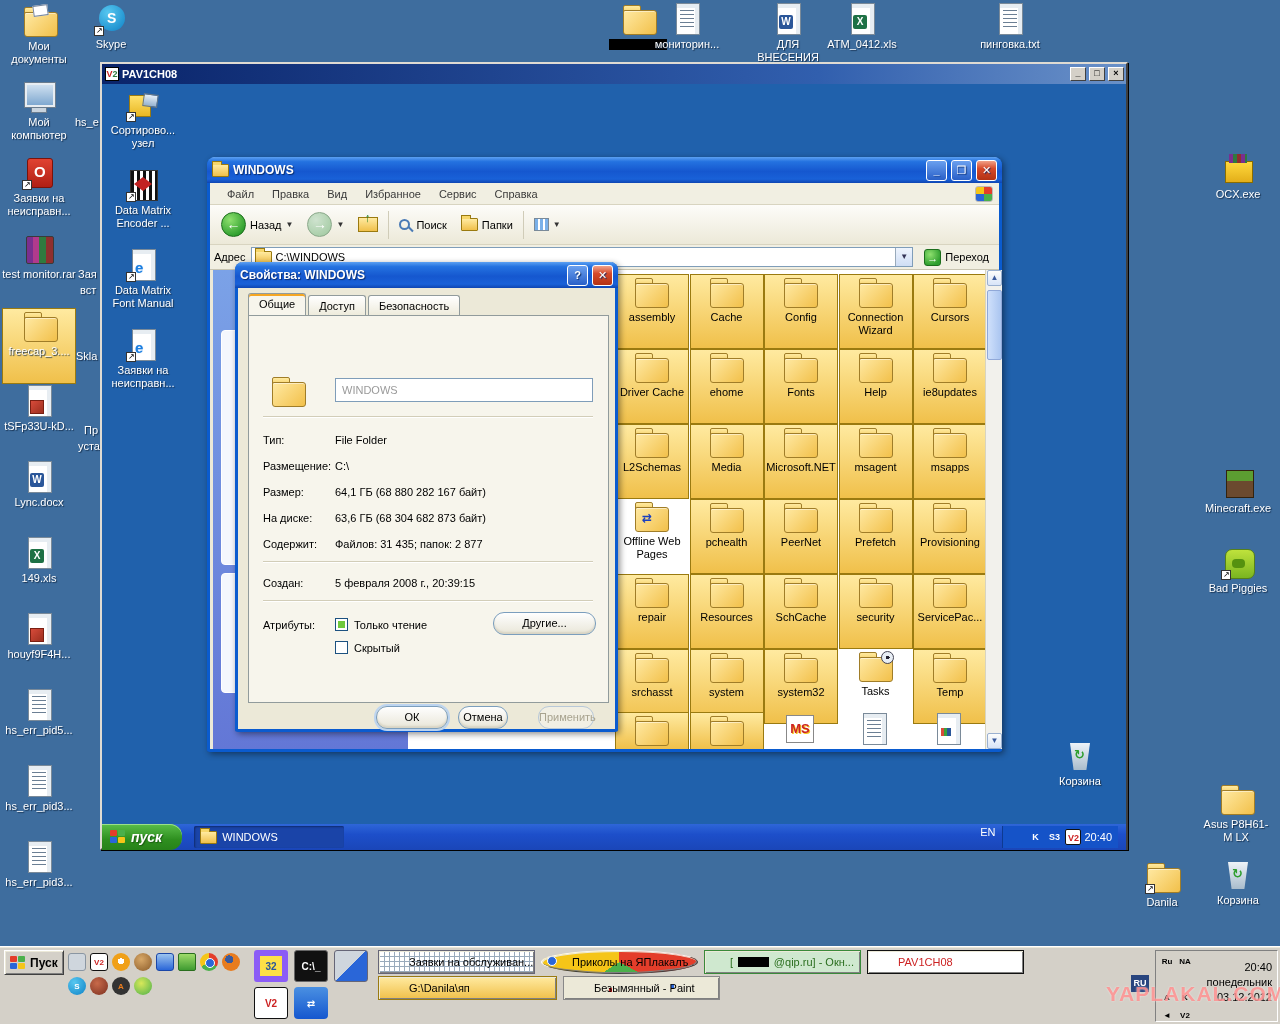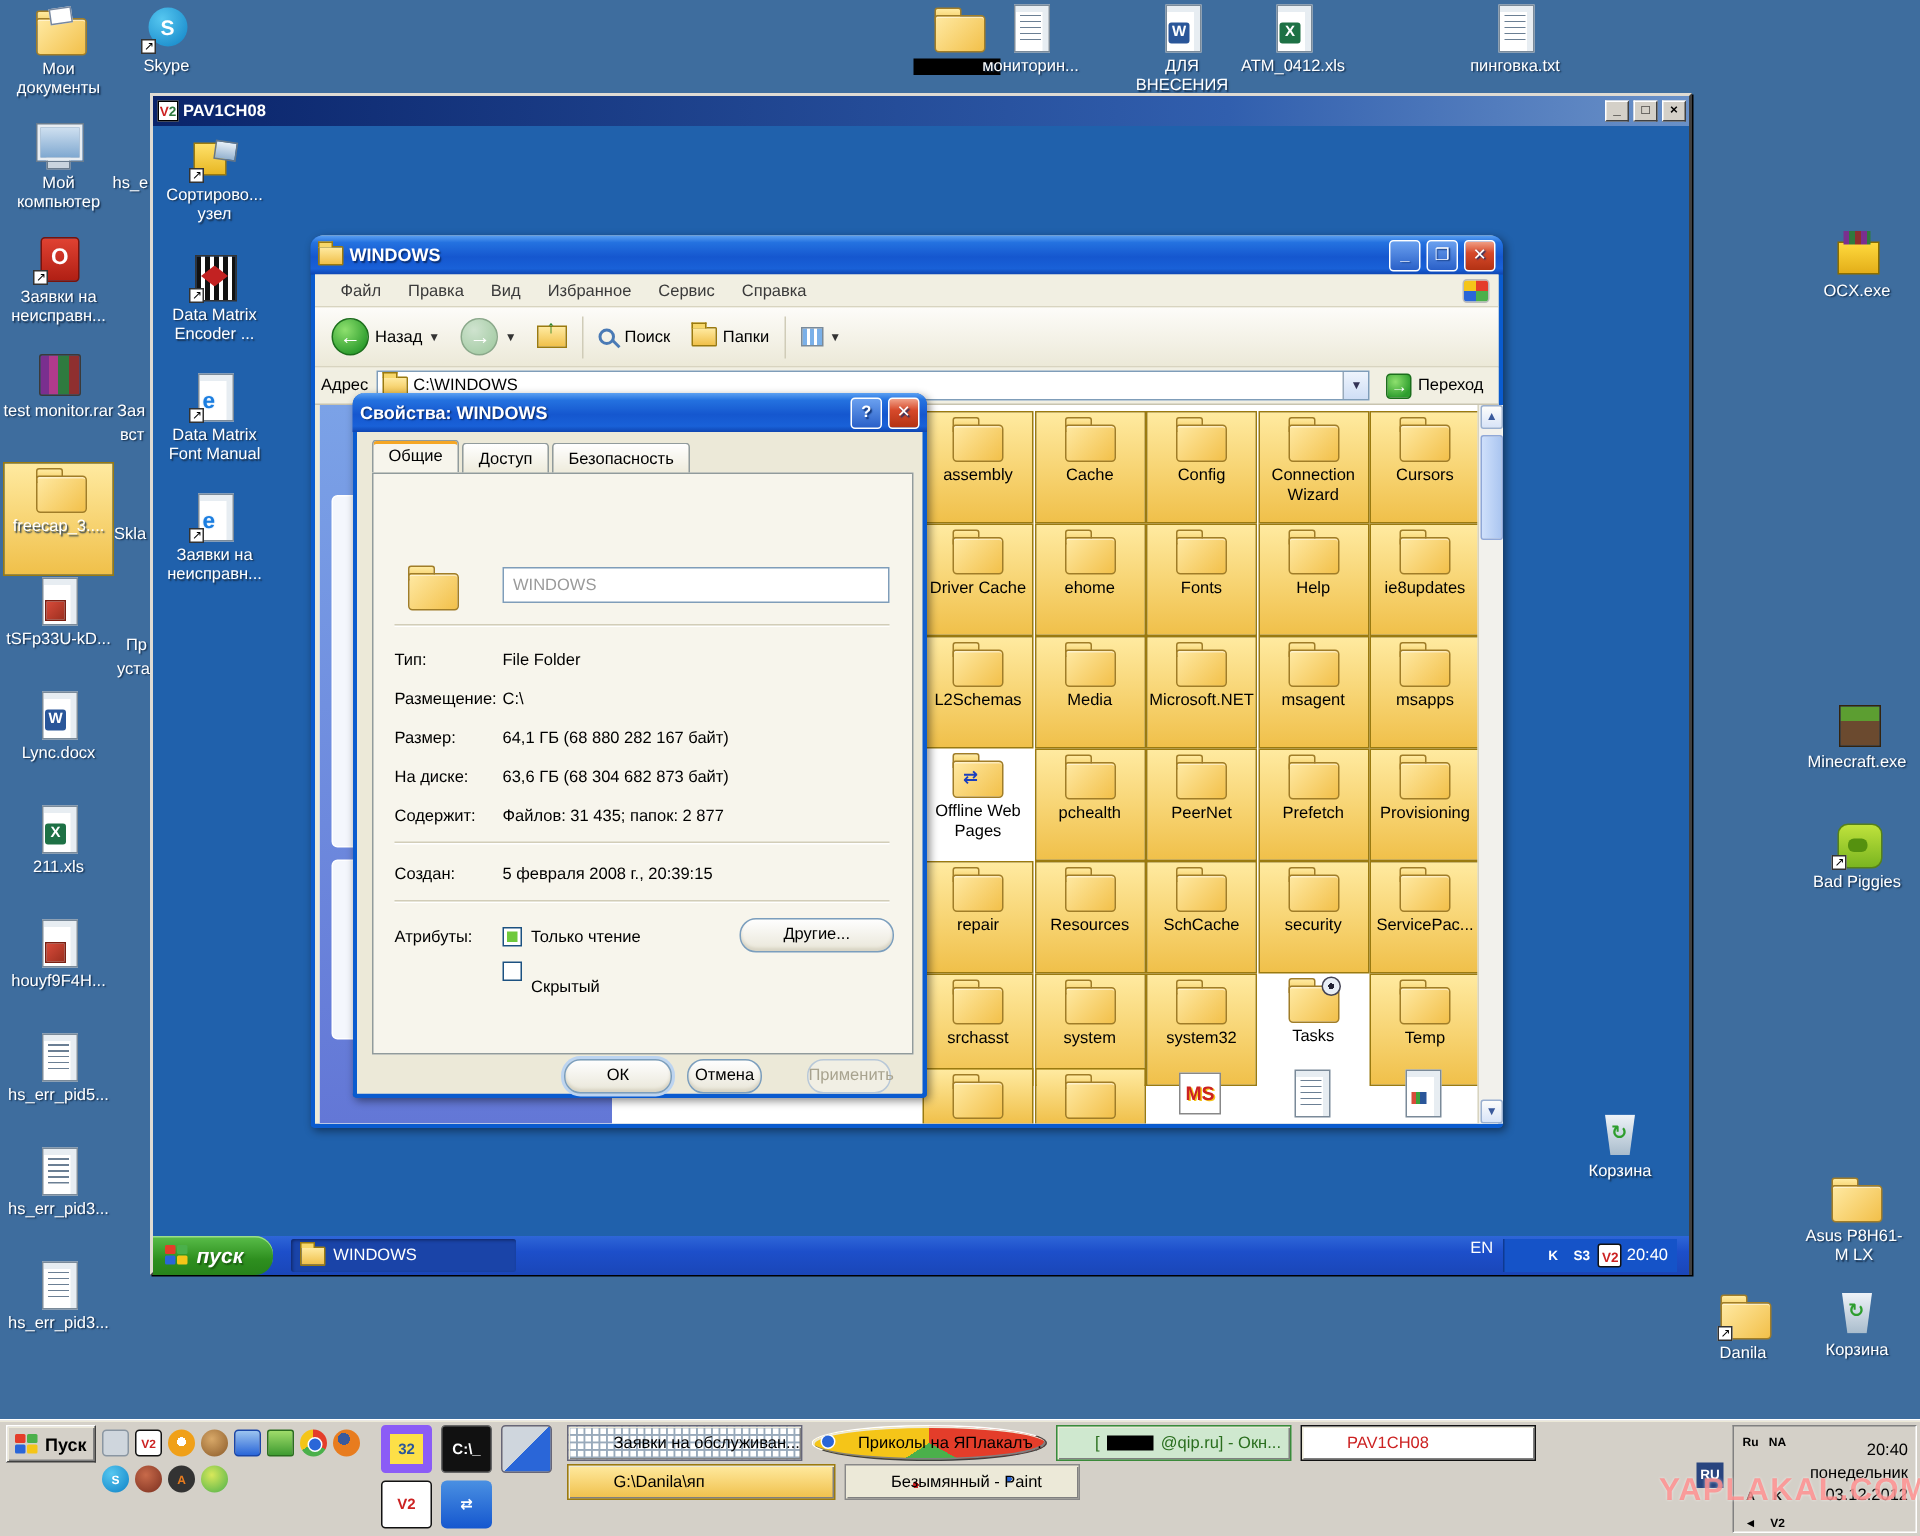--- a/index.html
+++ b/index.html
@@ -233,21 +233,21 @@
         <div class="lbl">tSFp33U-kD...</div>
       </div>
 
       <div class="di t-word tt-word">
         <div class="ico"></div>
         <div class="lbl">Lync.docx</div>
       </div>
 
       <div class="di t-excel tt-excel">
         <div class="ico"></div>
-        <div class="lbl">211.xls</div>
+        <div class="lbl">149.xls</div>
       </div>
 
       <div class="di t-installer tt-installer">
         <div class="ico"></div>
         <div class="lbl">houyf9F4H...</div>
       </div>
 
       <div class="di t-txt tt-txt">
         <div class="ico"></div>
         <div class="lbl">hs_err_pid5...</div>
@@ -653,21 +653,21 @@
           <span class="drow" style="top:222px">Содержит:</span>
           <span class="dval" style="top:222px">Файлов: 31 435; папок: 2 877</span>
           <div class="dsep" style="top:245px"></div>
           <span class="drow" style="top:261px">Создан:</span>
           <span class="dval" style="top:261px">5 февраля 2008 г., 20:39:15</span>
           <div class="dsep" style="top:284px"></div>
           <span class="drow" style="top:303px">Атрибуты:</span>
           <span class="cb part" style="left:86px;top:302px"></span>
           <span class="dval" style="left:105px;top:303px">Только чтение</span>
           <span class="cb" style="left:86px;top:325px"></span>
-          <span class="dval" style="left:105px;top:336px">Скрытый</span>
+          <span class="dval" style="left:105px;top:326px">Скрытый</span>
           <span class="xpbtn" style="left:244px;top:296px;width:103px">Другие...</span>
         </div>
         <span class="xpbtn def" style="left:138px;top:444px;width:72px">ОК</span>
         <span class="xpbtn" style="left:220px;top:444px;width:50px">Отмена</span>
         <span class="xpbtn disabled" style="left:300px;top:444px;width:56px">Применить</span>
       </div>
 
       <div class="taskbar-in">
         <span class="startbtn-in">
           <span class="flag">

